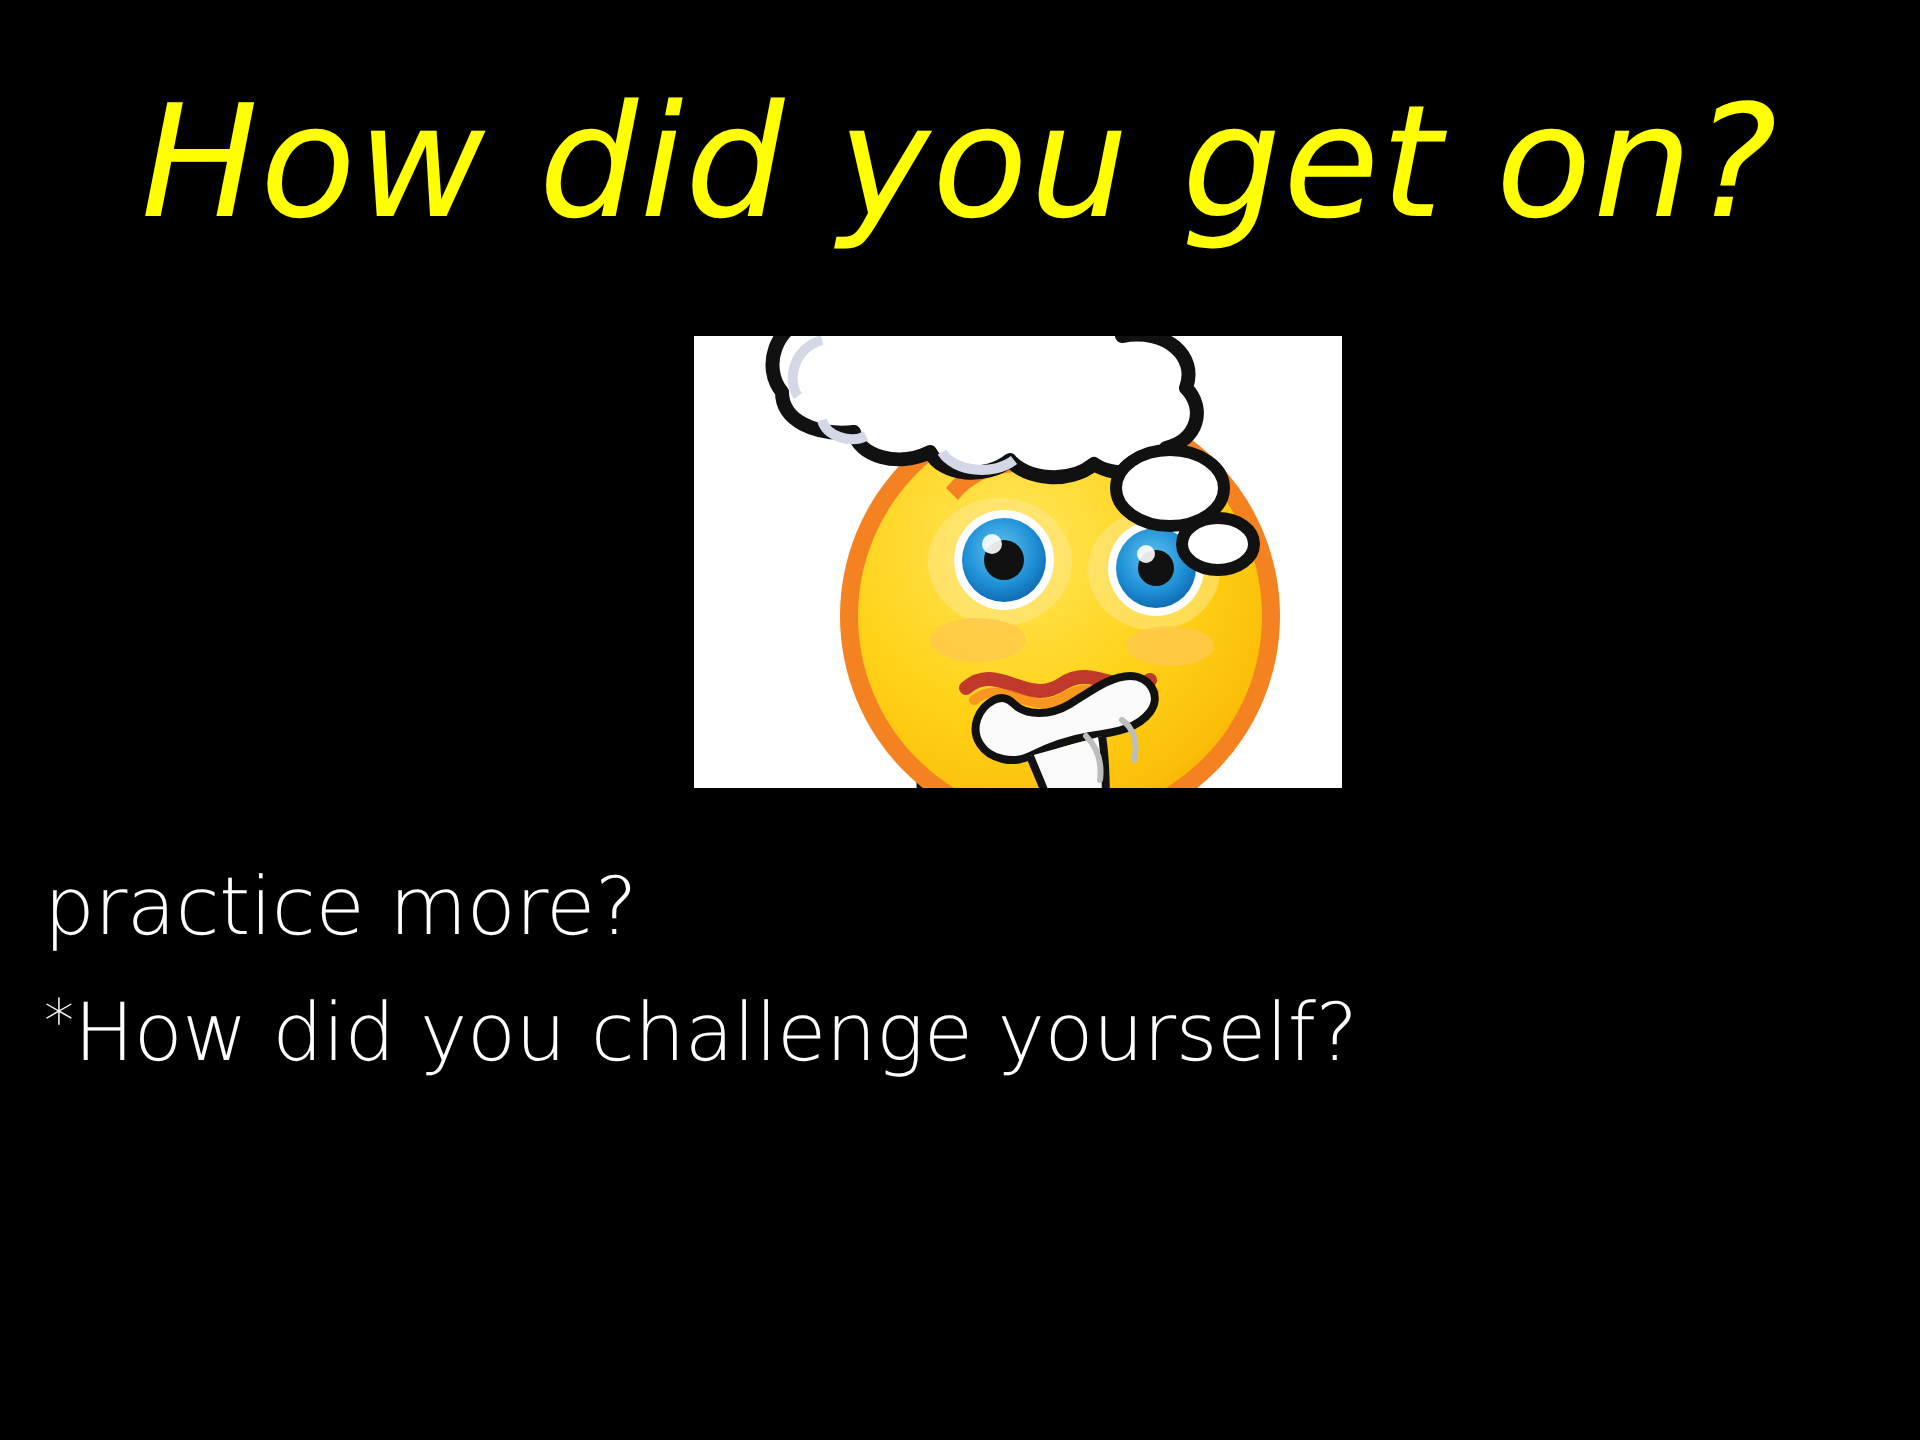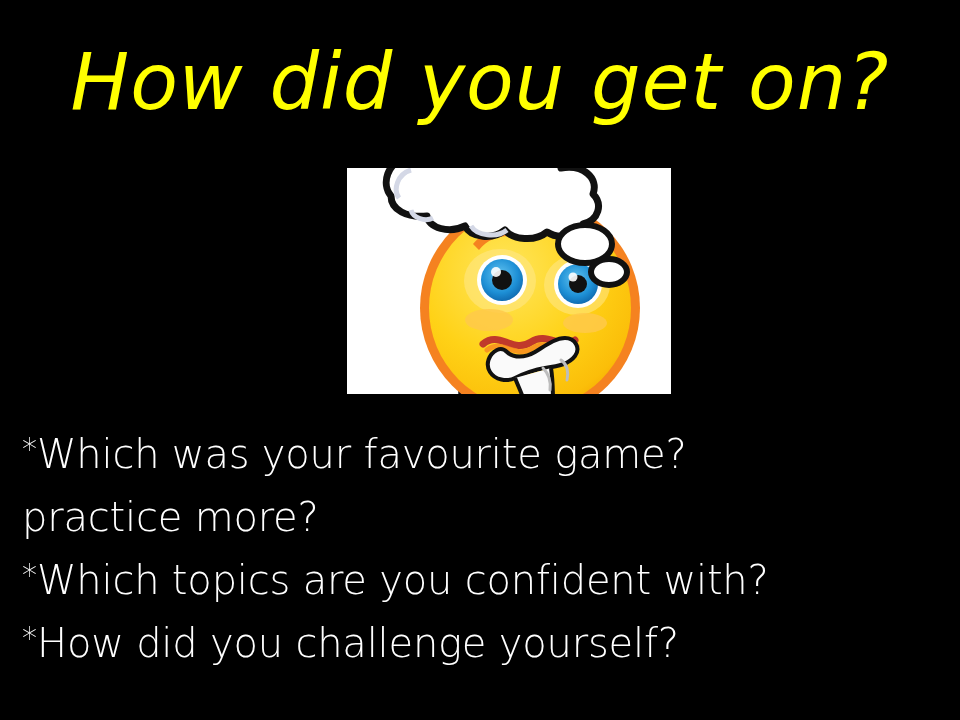--- a/index.html
+++ b/index.html
@@ -152,19 +152,17 @@
           <path d="M86 50 C 78 54, 66 50, 64 42" fill="none" stroke="#D4D8E6" stroke-width="5"></path>
           <path d="M160 62 C 150 70, 130 68, 124 58" fill="none" stroke="#D4D8E6" stroke-width="5"></path>
           <ellipse cx="238" cy="76" rx="27" ry="19" fill="#FFFFFF" stroke="#111111" stroke-width="6"></ellipse>
           <ellipse cx="262" cy="104" rx="18" ry="13" fill="#FFFFFF" stroke="#111111" stroke-width="6"></ellipse>
         </g>
       </g>
     </svg>
   </div>
 
   <div id="body-text">
-    <div class="bullet-line"><span class="star">*</span><span>Which was your favourite game?</span></div>
     <div class="bullet-line"><span class="star"></span><span>practice more?</span></div>
-    <div class="bullet-line"><span class="star">*</span><span>Which topics are you confident with?</span></div>
     <div class="bullet-line"><span class="star">*</span><span>How did you challenge yourself?</span></div>
   </div>
 
 </div>
 
 </body></html>

